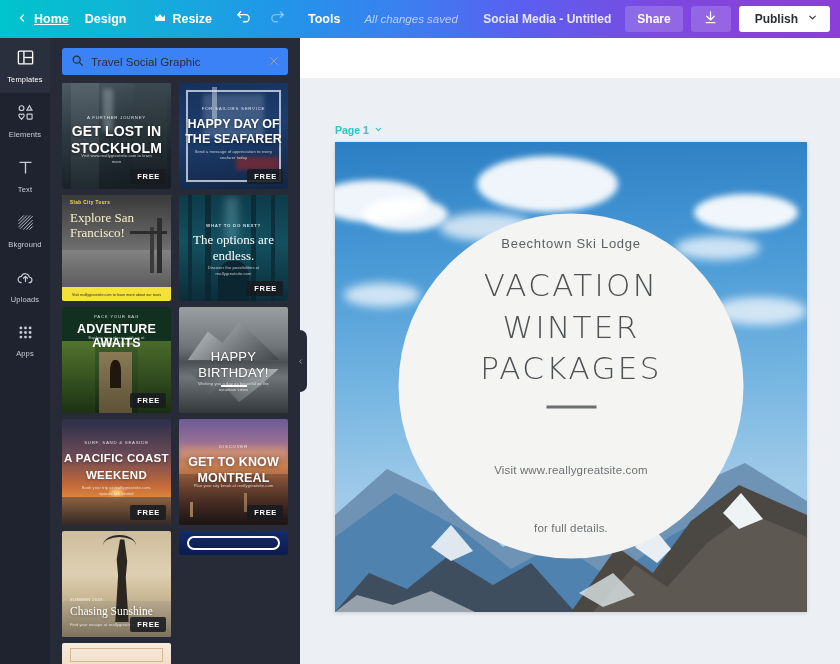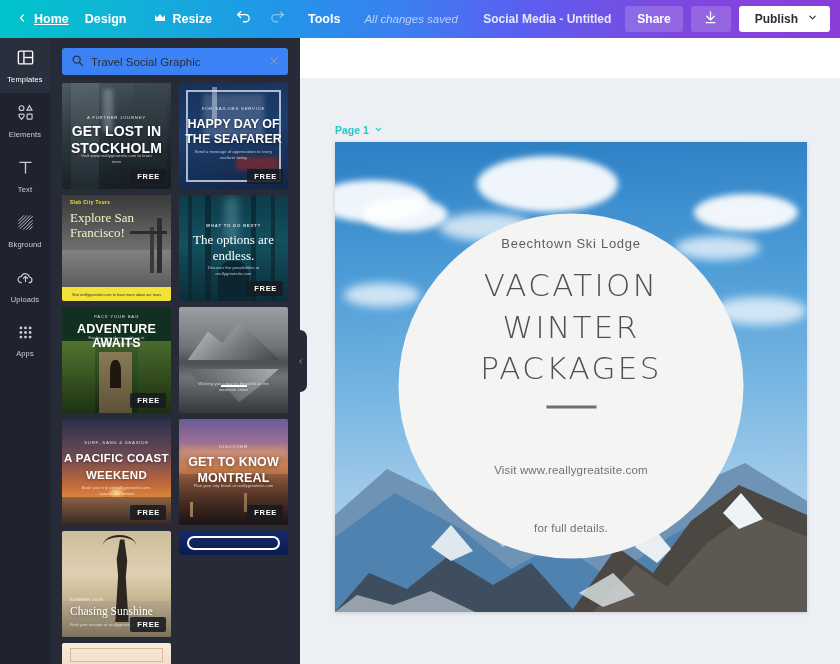--- a/index.html
+++ b/index.html
@@ -396,20 +396,21 @@
         <div class="tt" style="top:14%;font-size:12.5px;font-weight:bold;letter-spacing:.01em;">ADVENTURE AWAITS</div>
         <div class="tt tsub" style="top:26%;">Explore new places with us at reallygreatsite.com</div>
         <div class="free">FREE</div>
       </div>
 
       <div class="thumb">
         <div class="tcontent" style="background:linear-gradient(180deg,#9a9fa2 0%,#6e7477 38%,#4a5053 52%,#6e7477 66%,#33383b 100%);">
           <div style="position:absolute;left:8%;top:8%;width:84%;height:42%;background:linear-gradient(140deg,#cfd4d7 0%,#7b8184 55%,#41464a 100%);clip-path:polygon(0% 100%,22% 36%,38% 62%,56% 16%,78% 55%,100% 100%);"></div>
           <div style="position:absolute;left:8%;bottom:4%;width:84%;height:38%;background:linear-gradient(220deg,#b9bec1 0%,#6b7174 55%,#3a3f42 100%);clip-path:polygon(0% 0%,22% 64%,38% 38%,56% 84%,78% 45%,100% 0%);opacity:.85;"></div>
         </div>
+        <div class="tt" style="top:40%;font-size:13px;letter-spacing:.02em;line-height:1.2;text-shadow:0 1px 3px rgba(0,0,0,.45);">HAPPY BIRTHDAY!</div>
         <div class="tt" style="top:62%;"><span style="display:inline-block;width:26px;height:2px;background:#fff;"></span></div>
         <div class="tt tsub" style="top:70%;">Wishing you a day as beautiful as the mountain views</div>
       </div>
 
 
       <div class="thumb">
         <div class="tcontent" style="background:linear-gradient(180deg,#2b2f4a 0%,#6b4a55 34%,#c2693a 62%,#e08a3c 76%,#5a4036 100%);">
           <div style="position:absolute;left:44%;top:66%;width:12%;height:7%;background:#ffd27a;border-radius:50%;filter:blur(2px);"></div>
           <div style="position:absolute;left:0;right:0;bottom:0;height:26%;background:linear-gradient(180deg,#7a5a44,#2e2420);opacity:.85;"></div>
         </div>

